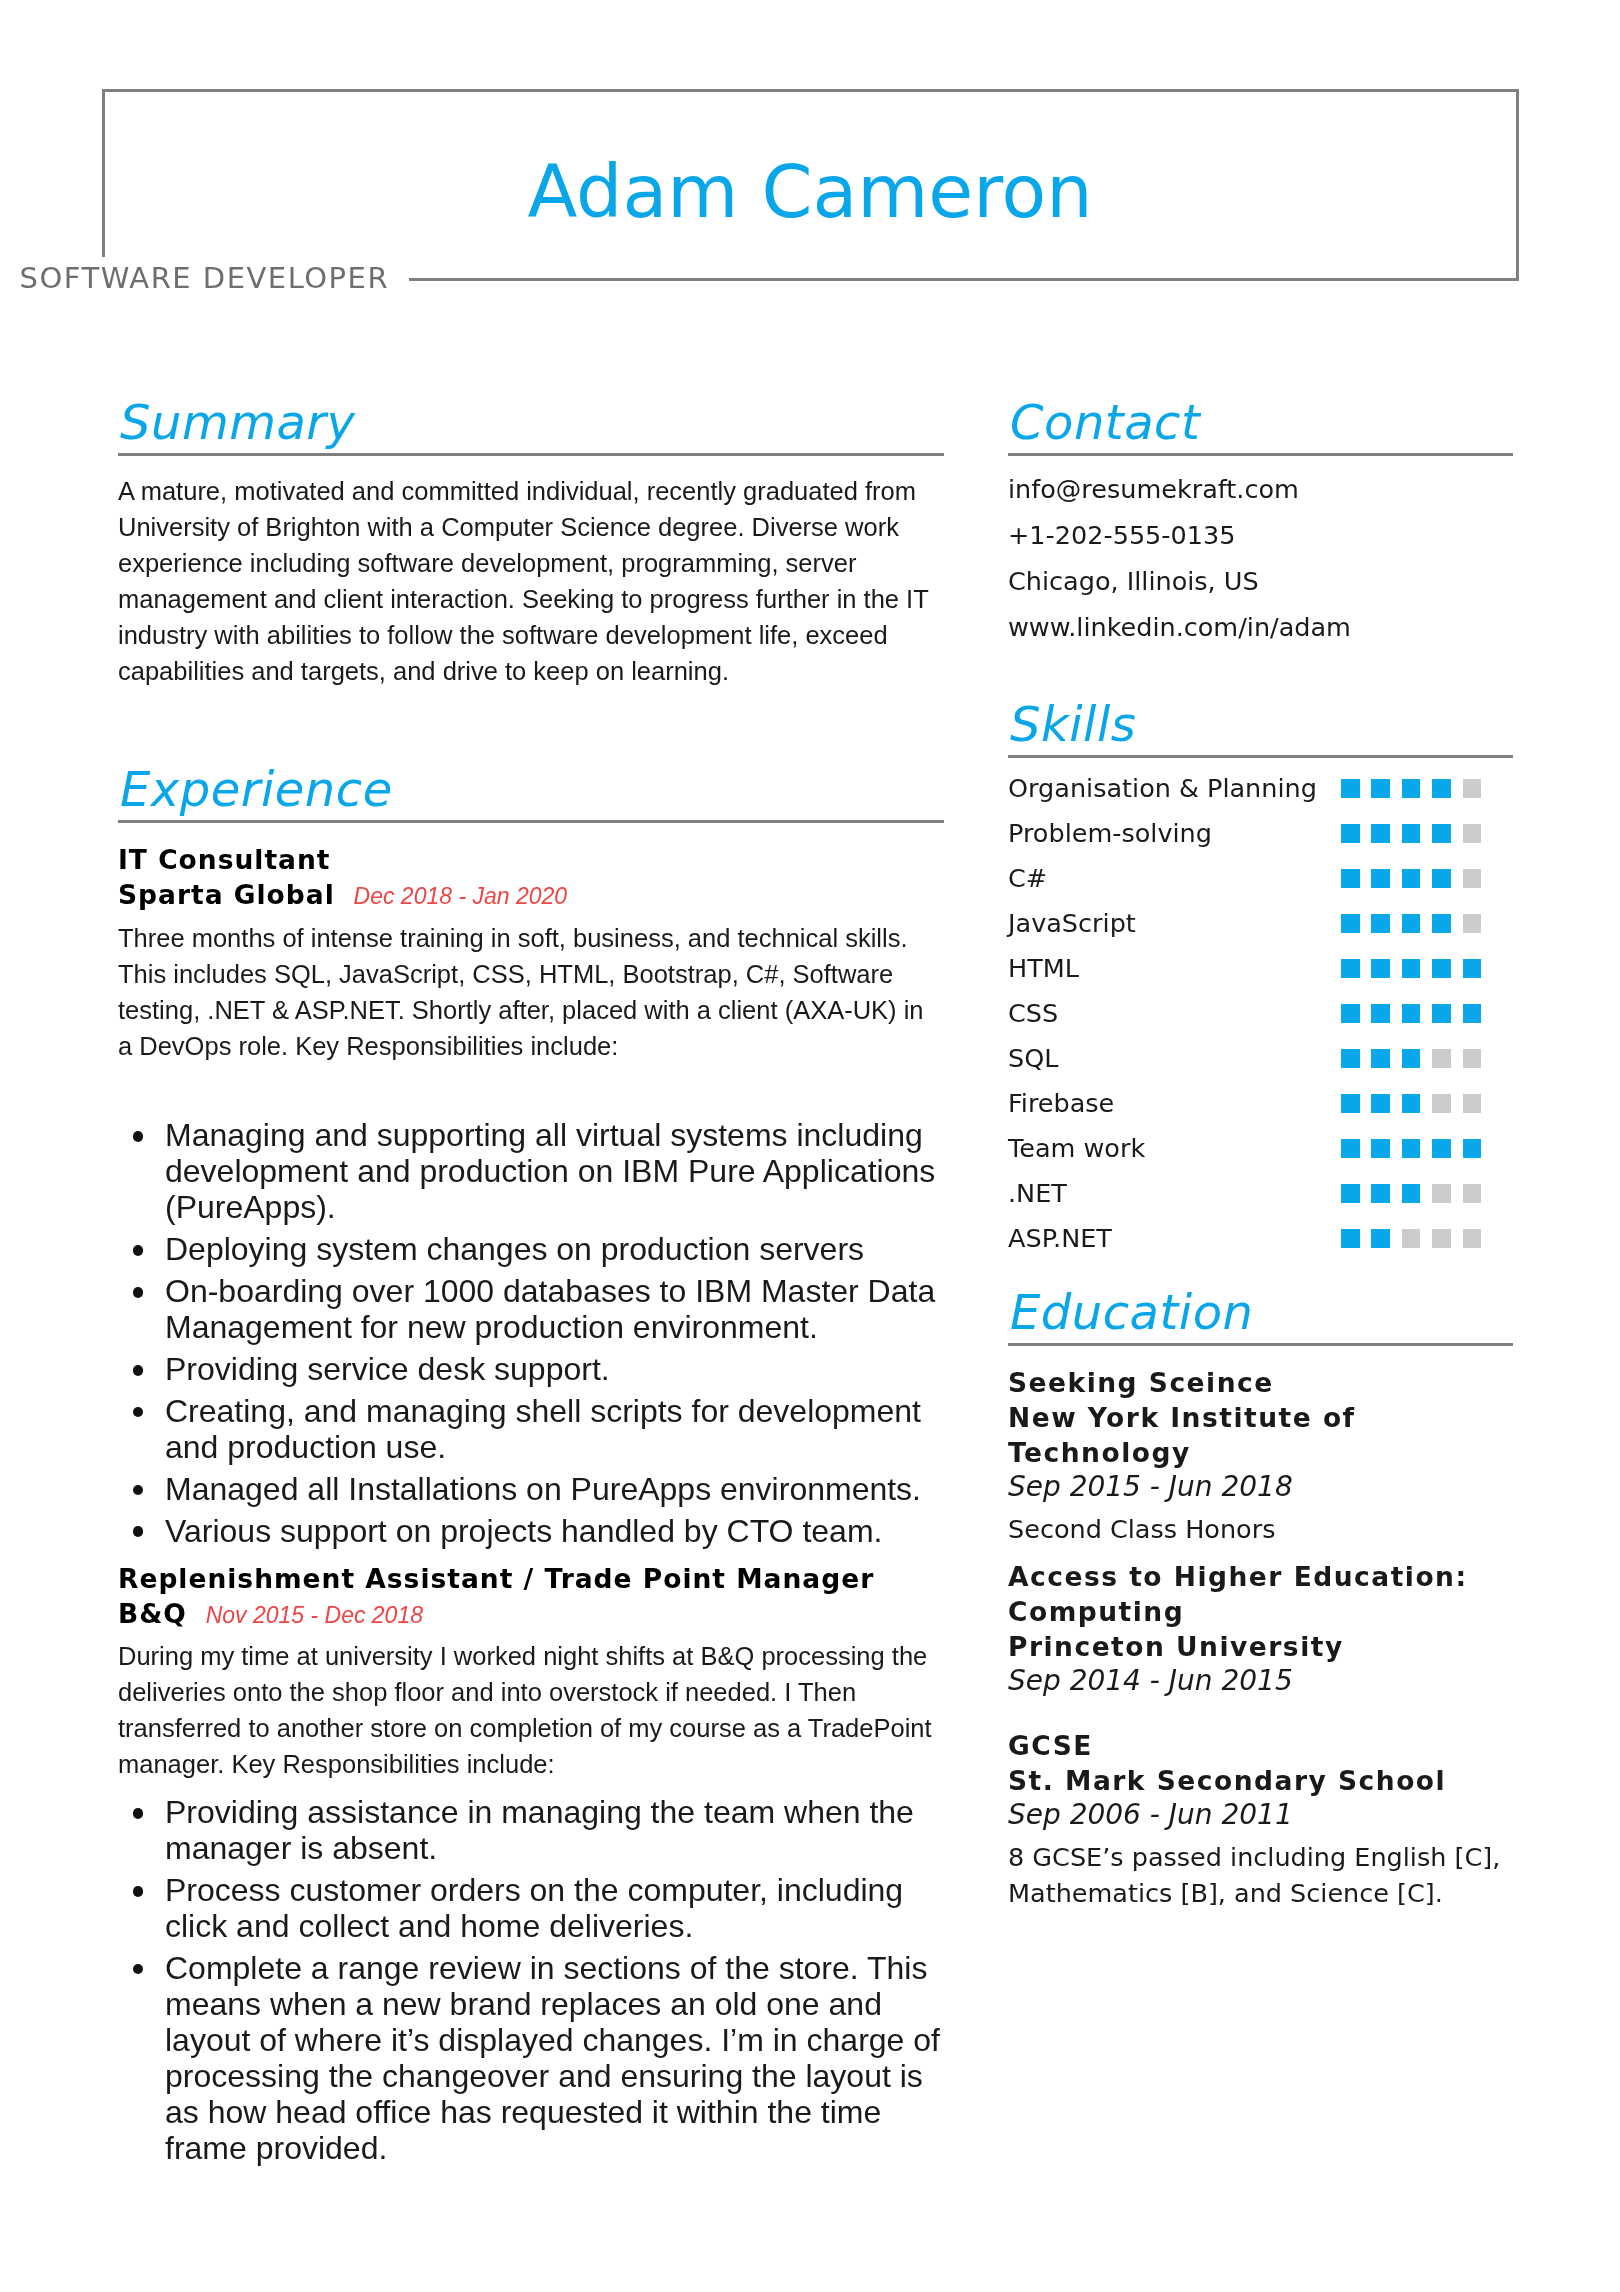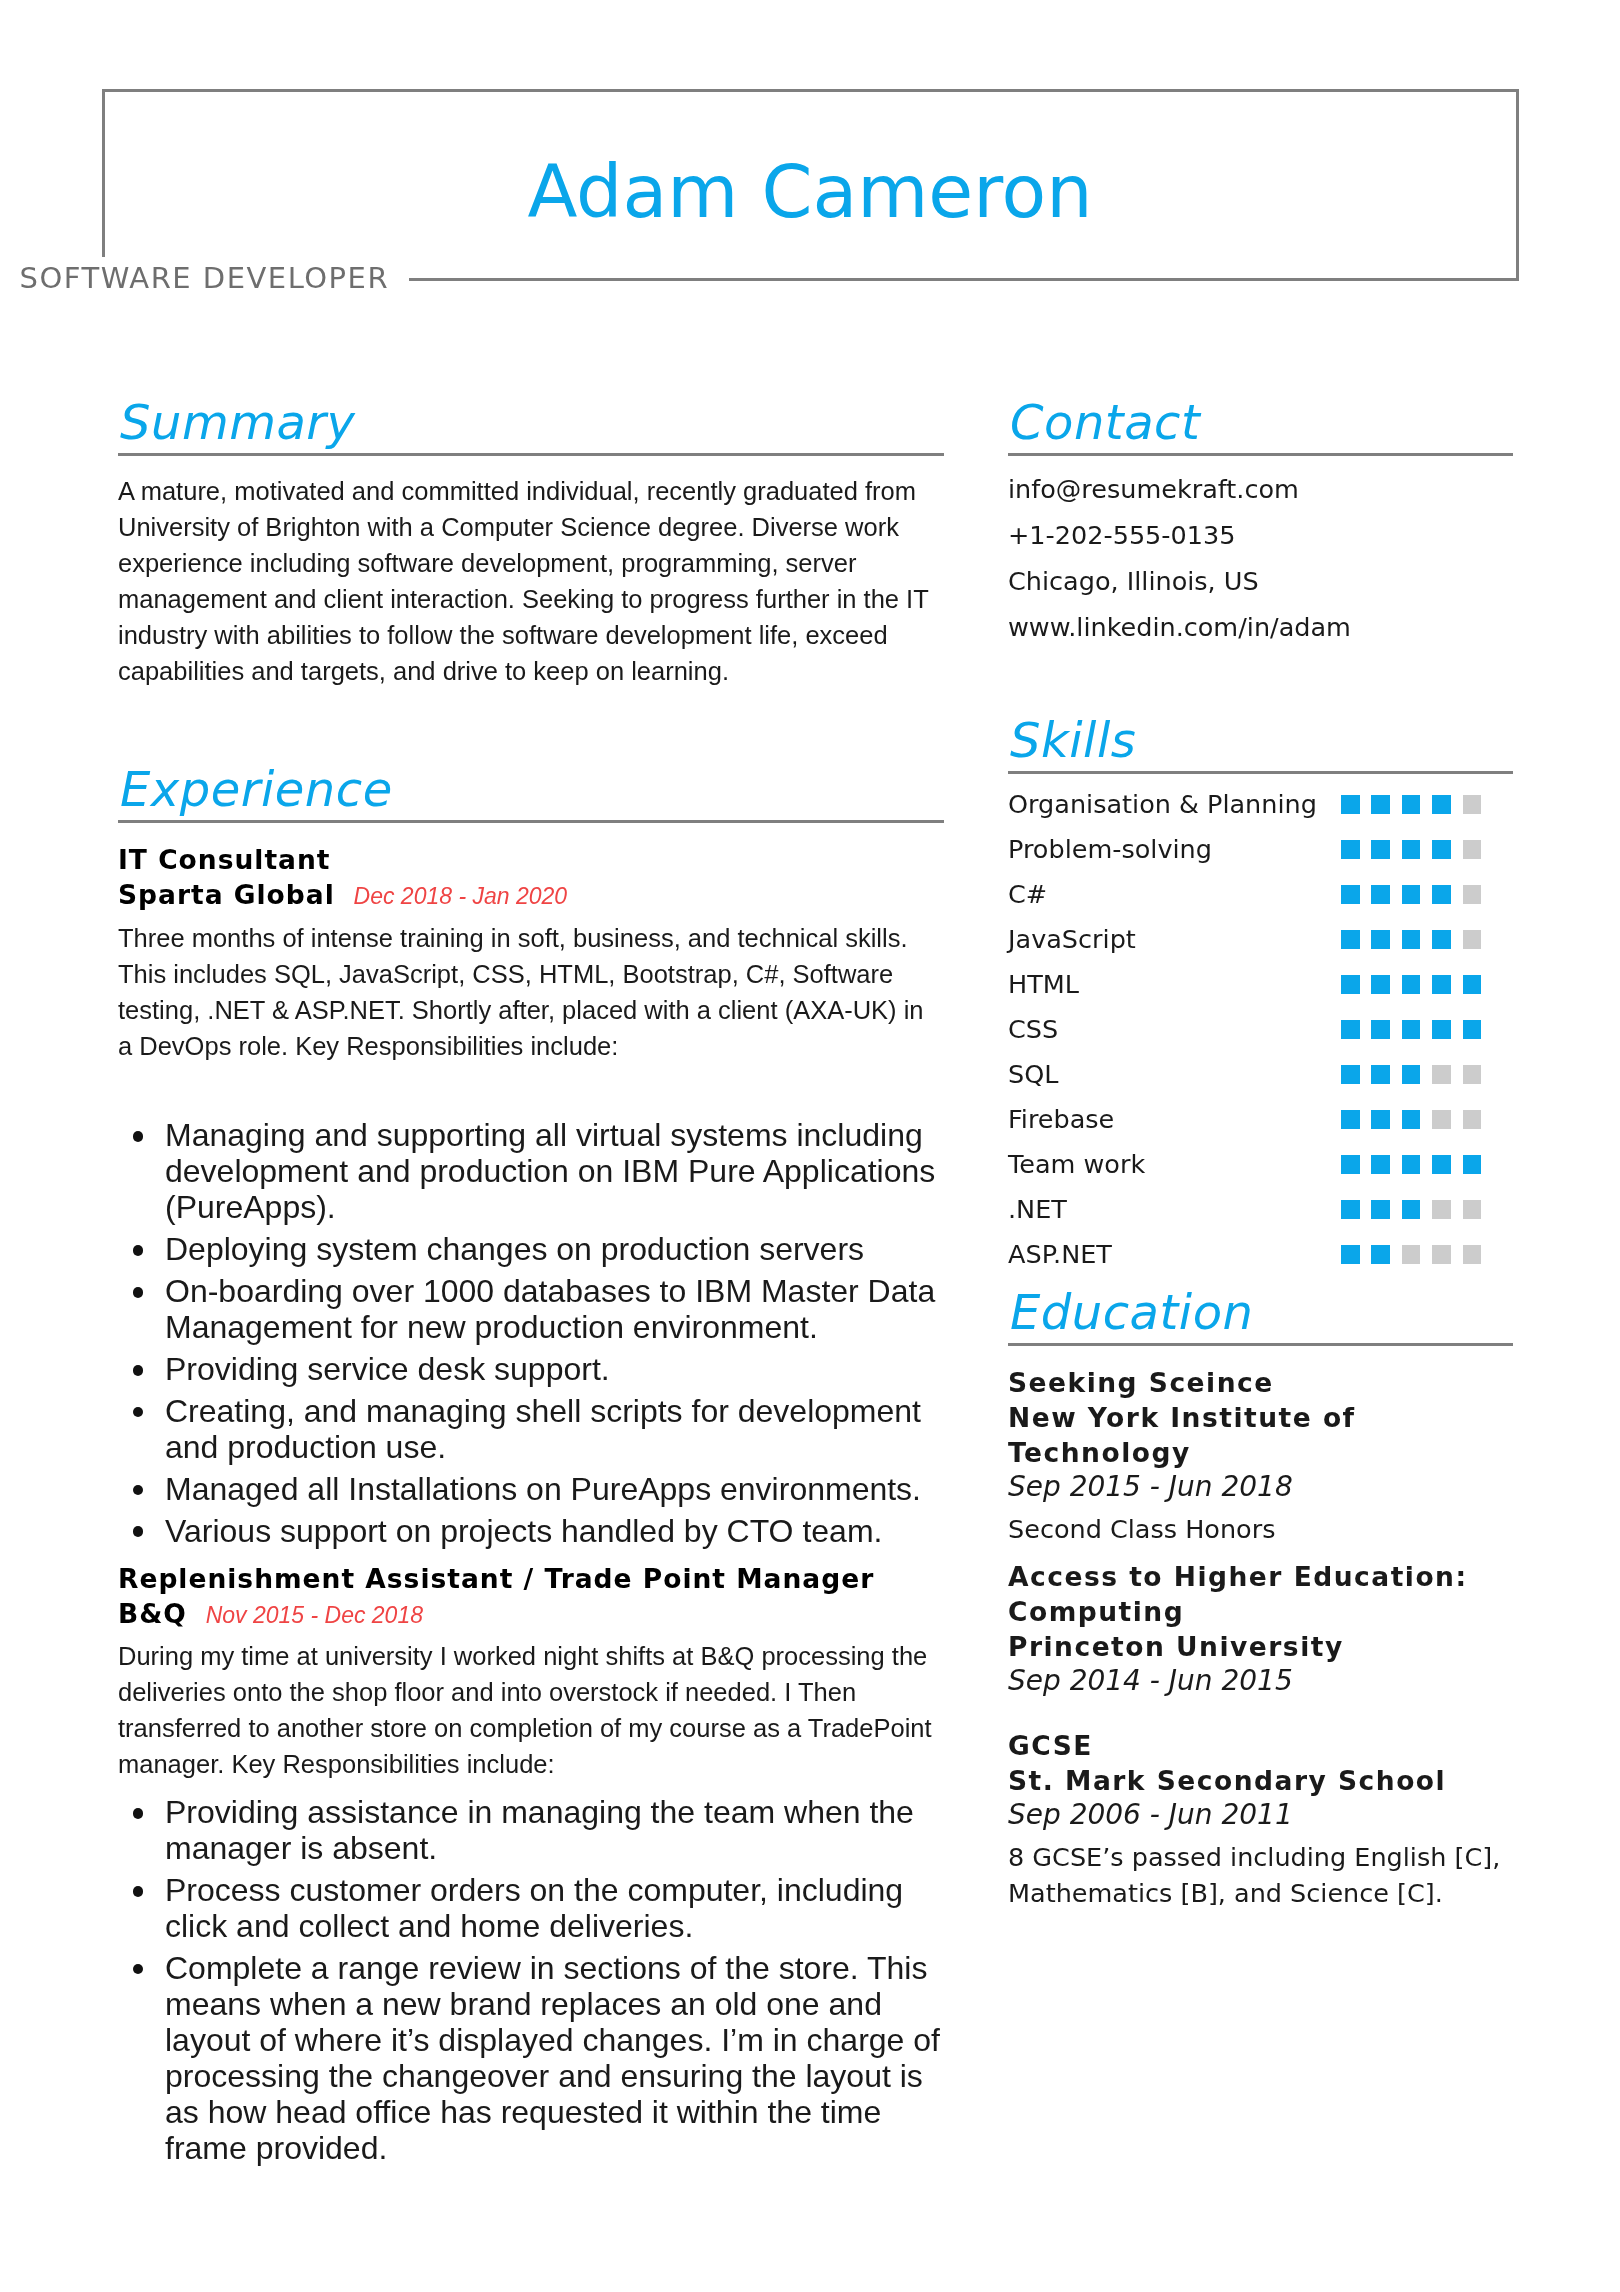--- a/index.html
+++ b/index.html
@@ -143,21 +143,21 @@
   <h2 class="section-title">Contact</h2>
   <div class="rule"></div>
   <div style="margin-top:9.8px;">
     <div class="contact-line">info@resumekraft.com</div>
     <div class="contact-line">+1-202-555-0135</div>
     <div class="contact-line">Chicago, Illinois, US</div>
     <div class="contact-line">www.linkedin.com/in/adam</div>
   </div>
 </div>
 
-<div class="col col-right" style="top:712px;">
+<div class="col col-right" style="top:696px;">
   <h2 class="section-title">Skills</h2>
   <div class="rule"></div>
   <div id="skills-list" style="margin-top:7.8px;">
       <div class="skill-row"><span>Organisation &amp; Planning</span><div class="skill-bar">
           <span class="sq filled"></span>
           <span class="sq filled"></span>
           <span class="sq filled"></span>
           <span class="sq filled"></span>
           <span class="sq empty"></span>
         </div></div>

